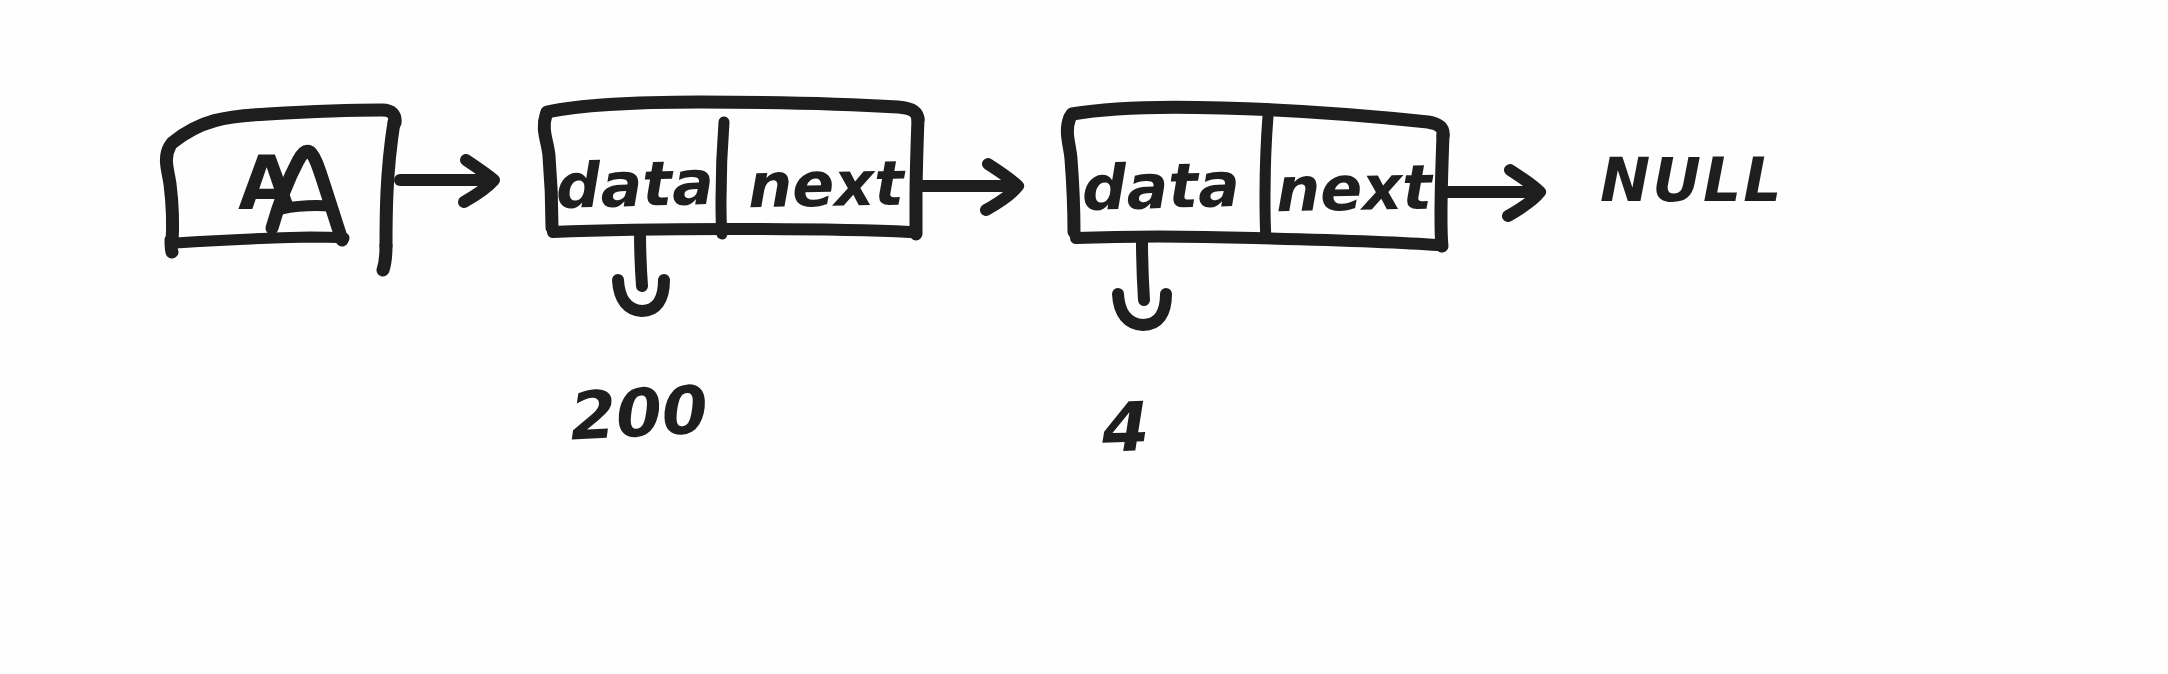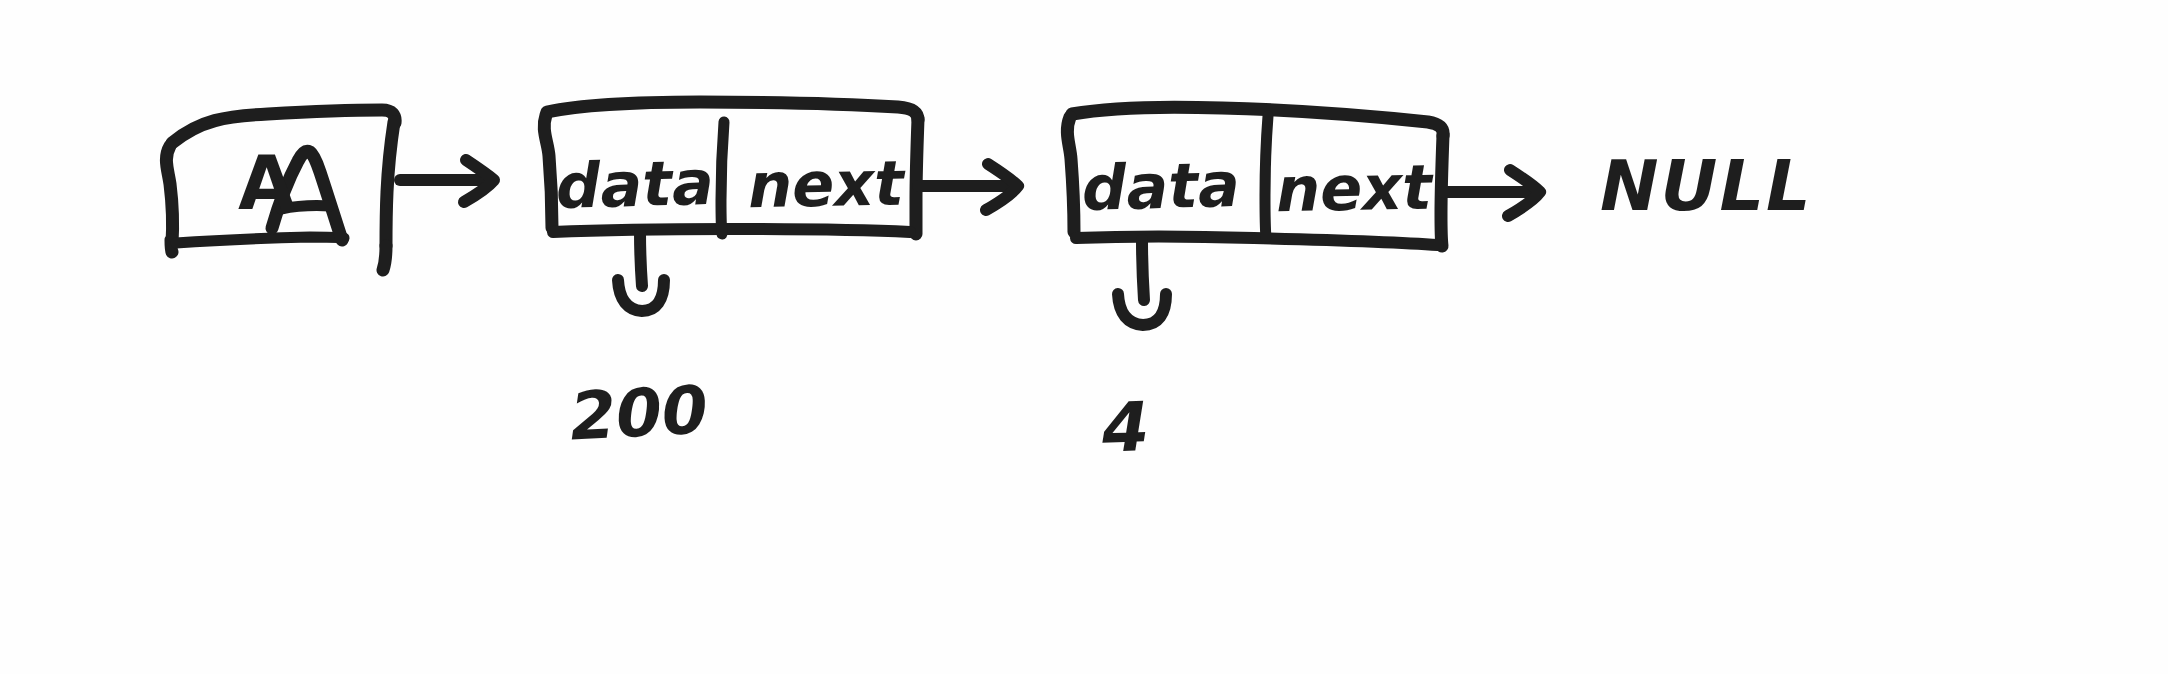--- a/index.html
+++ b/index.html
@@ -46,21 +46,21 @@
     font-weight: 700;
     font-style: italic;
   }
   .t-A      { left: 238px; top: 140px; font-size: 74px; font-style: normal; letter-spacing: 1px; }
   .t-data1  { left: 556px; top: 148px; font-size: 62px; transform: rotate(-1.5deg); }
   .t-next1  { left: 748px; top: 148px; font-size: 62px; transform: rotate(-1deg); }
   .t-data2  { left: 1082px; top: 150px; font-size: 62px; transform: rotate(-1.5deg); }
   .t-next2  { left: 1276px; top: 152px; font-size: 62px; transform: rotate(-1deg); }
   .t-val1   { left: 570px; top: 375px; font-size: 66px; transform: rotate(-3deg); }
   .t-val2   { left: 1102px; top: 388px; font-size: 68px; transform: rotate(-2deg); }
-  .t-null   { left: 1600px; top: 145px; font-size: 70px; font-style: italic; letter-spacing: 2px; }
+  .t-null   { left: 1600px; top: 145px; font-size: 60px; font-style: italic; letter-spacing: 2px; }
 </style>
 </head>
 <body>
 
 <div id="canvas">
 
   <svg id="sketch" viewBox="0 0 2168 674">
 
     <g>
 

